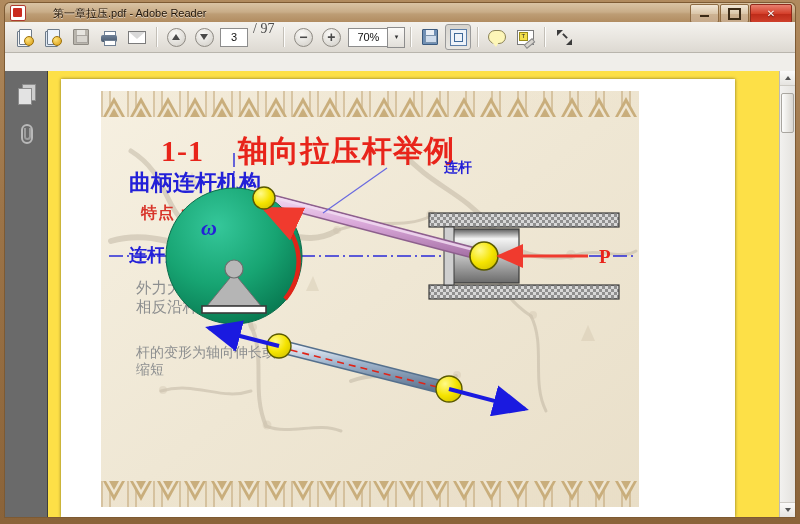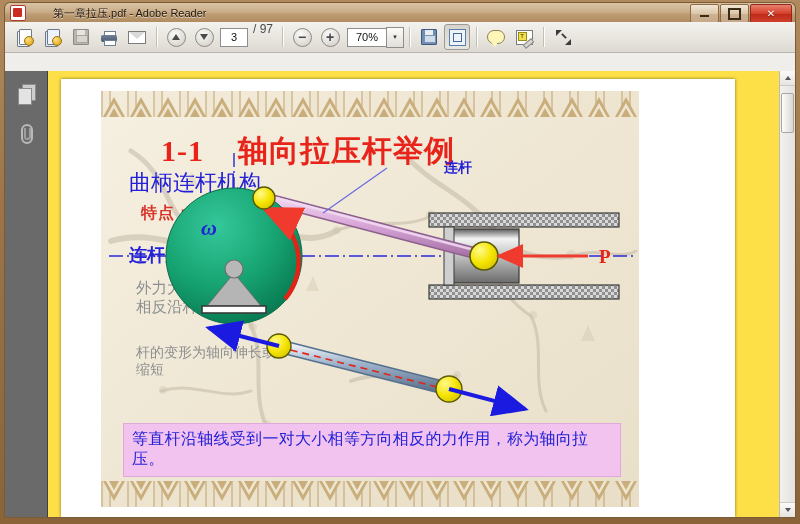--- a/index.html
+++ b/index.html
@@ -71,21 +71,21 @@
   .tbtn{
     width:24px;height:24px;margin:0 1px;border:1px solid transparent;border-radius:3px;
     display:flex;align-items:center;justify-content:center;position:relative;
   }
   .tbtn.pressed{border-color:#9a9a9a;background:linear-gradient(180deg,#d6d3cd,#e9e7e2);}
   .sep{width:1px;height:20px;background:#c3bfb7;margin:0 5px;box-shadow:1px 0 0 #fdfdfc;}
   .pagebox{
     width:26px;height:17px;background:#fff;border:1px solid #8d8d8d;
     font-size:11px;text-align:center;line-height:17px;color:#111;margin:0 2px;
   }
-  .pagetot{font-size:12px;color:#4a4a4a;margin:0 4px 16px 3px;}
+  .pagetot{font-size:14px;color:#4a4a4a;margin:0 4px 16px 3px;font-family:Liberation Serif, serif;}
   .zoombox{
     width:38px;height:17px;background:#fff;border:1px solid #8d8d8d;border-right:none;
     font-size:11px;text-align:center;line-height:17px;color:#111;margin-left:3px;
   }
   .zoomarrow{
     width:16px;height:19px;border:1px solid #8d8d8d;
     background:linear-gradient(180deg,#fbfaf8,#e2dfd9);
     display:flex;align-items:center;justify-content:center;font-size:7px;color:#333;
   }
   .tb-right{position:absolute;right:8px;top:0;height:30px;display:flex;align-items:center;}
@@ -188,21 +188,21 @@
   .slide-title{
     position:absolute;left:60px;top:40px;white-space:nowrap;
     font-family:"Liberation Serif","DejaVu Serif",serif;
     font-size:30px;font-weight:bold;color:#e8241a;letter-spacing:1px;
   }
   .slide-title .num{font-family:"Liberation Serif",serif;}
   .slide-title .gap{display:inline-block;width:34px;}
   .sub-title{
     position:absolute;left:28px;top:77px;
     font-family:"Liberation Serif","DejaVu Serif",serif;
-    font-size:22px;font-weight:normal;color:#2320d8;
+    font-size:22px;font-weight:bold;color:#2320d8;
   }
   .lbl-rod{
     position:absolute;left:343px;top:68px;
     font-family:"Liberation Serif",serif;font-size:14px;font-weight:bold;color:#2320d8;
   }
   .txt-feature{
     position:absolute;left:40px;top:112px;
     font-family:"Liberation Serif",serif;font-size:16px;font-weight:bold;color:#d8342a;
     letter-spacing:1px;
   }
@@ -704,21 +704,20 @@
               <line x1="178" y1="196" x2="348" y2="239" stroke="#e02418" stroke-width="1.6" stroke-dasharray="7,5"></line>
             </g>
             <circle cx="178" cy="195" r="12" fill="url(#pin)" stroke="#5a5a00" stroke-width="1.4"></circle>
             <circle cx="348" cy="238" r="13" fill="url(#pin)" stroke="#5a5a00" stroke-width="1.4"></circle>
             <line x1="178" y1="195" x2="108" y2="177" stroke="#1a1ae0" stroke-width="4" marker-end="url(#bluearrow)"></line>
             <line x1="348" y1="238" x2="424" y2="258" stroke="#1a1ae0" stroke-width="4" marker-end="url(#bluearrow)"></line>
 
             <line x1="222" y1="62" x2="286" y2="17" stroke="#6a6ae0" stroke-width="1.2"></line>
           </svg>
 
-          <div class="callout">等直杆沿轴线受到一对大小相等方向相反的力作用，称为轴向拉压。</div>
         </div>
       </div>
 
       <div class="scroll-v">
         <div class="sv-arrow">
             <span class="tri-up"></span>
           </div>
         <div class="sv-thumb"></div>
         <div class="sv-arrow bot">
             <span class="tri-dn"></span>

